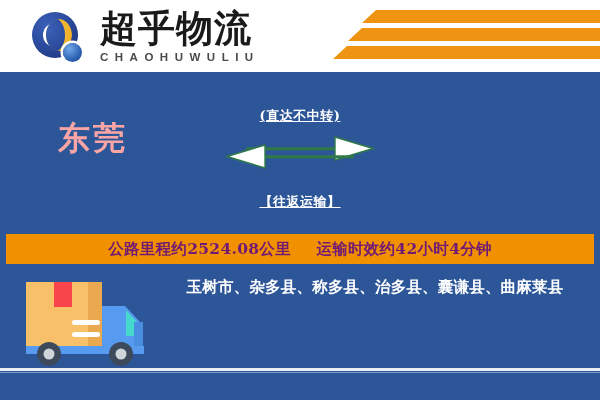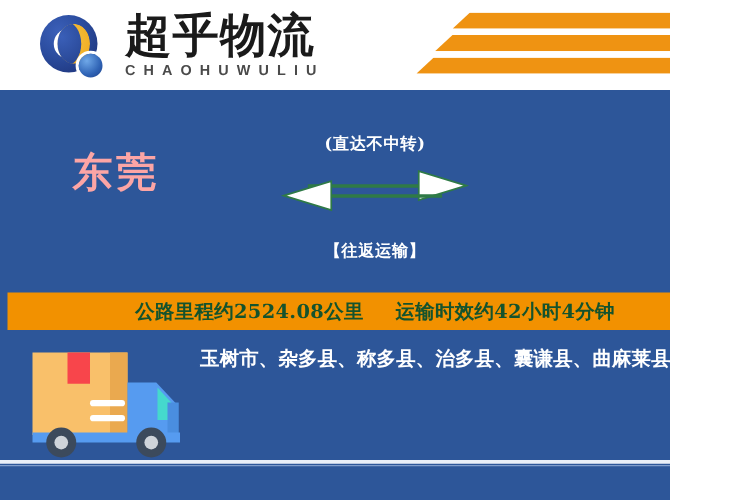--- a/index.html
+++ b/index.html
@@ -8,21 +8,21 @@
     background: #ffffff;
   }
   body {
     width: 600px;
     height: 400px;
     font-family: "Liberation Sans", "DejaVu Sans", sans-serif;
     overflow: hidden;
   }
   .banner {
     position: relative;
-    width: 536px;
+    width: 600px;
     height: 400px;
     background: #ffffff;
     overflow: hidden;
   }
 
   
   .header {
     position: absolute;
     left: 0; top: 0;
     width: 600px; height: 72px;
@@ -148,20 +148,21 @@
     text-align: center;
   }
   .route-note {
     font-family: "DejaVu Serif", "Liberation Serif", serif;
     font-size: 13px;
     font-weight: bold;
     color: #ffffff;
     line-height: 20px;
     letter-spacing: 0.5px;
     white-space: nowrap;
+    text-decoration: underline;
   }
   .route-note-top { margin-top: 6px; }
   .route-note-bottom { margin-top: 20px; }
 
   .arrows {
     position: relative;
     width: 150px; height: 38px;
     margin: 8px auto 0 auto;
   }
   .arrow-svg { display: block; }
@@ -173,32 +174,33 @@
     width: 588px; height: 30px;
     background: #f29100;
     display: flex;
     align-items: center;
     justify-content: center;
   }
   .infobar-text {
     font-family: "DejaVu Serif", "Liberation Serif", serif;
     font-size: 15.5px;
     font-weight: bold;
-    color: #14532d;
+    color: #701a75;
     letter-spacing: 0.3px;
     white-space: nowrap;
     text-align: right;
   }
   .infobar-gap { display: inline-block; width: 14px; }
 
   
   .coverage {
     position: absolute;
     left: 160px; top: 204px;
     width: 430px;
+    text-align: center;
     font-family: "DejaVu Serif", "Liberation Serif", serif;
     font-size: 15.5px;
     font-weight: bold;
     color: #ffffff;
     letter-spacing: 0.2px;
     line-height: 22px;
     white-space: nowrap;
   }
 
   

